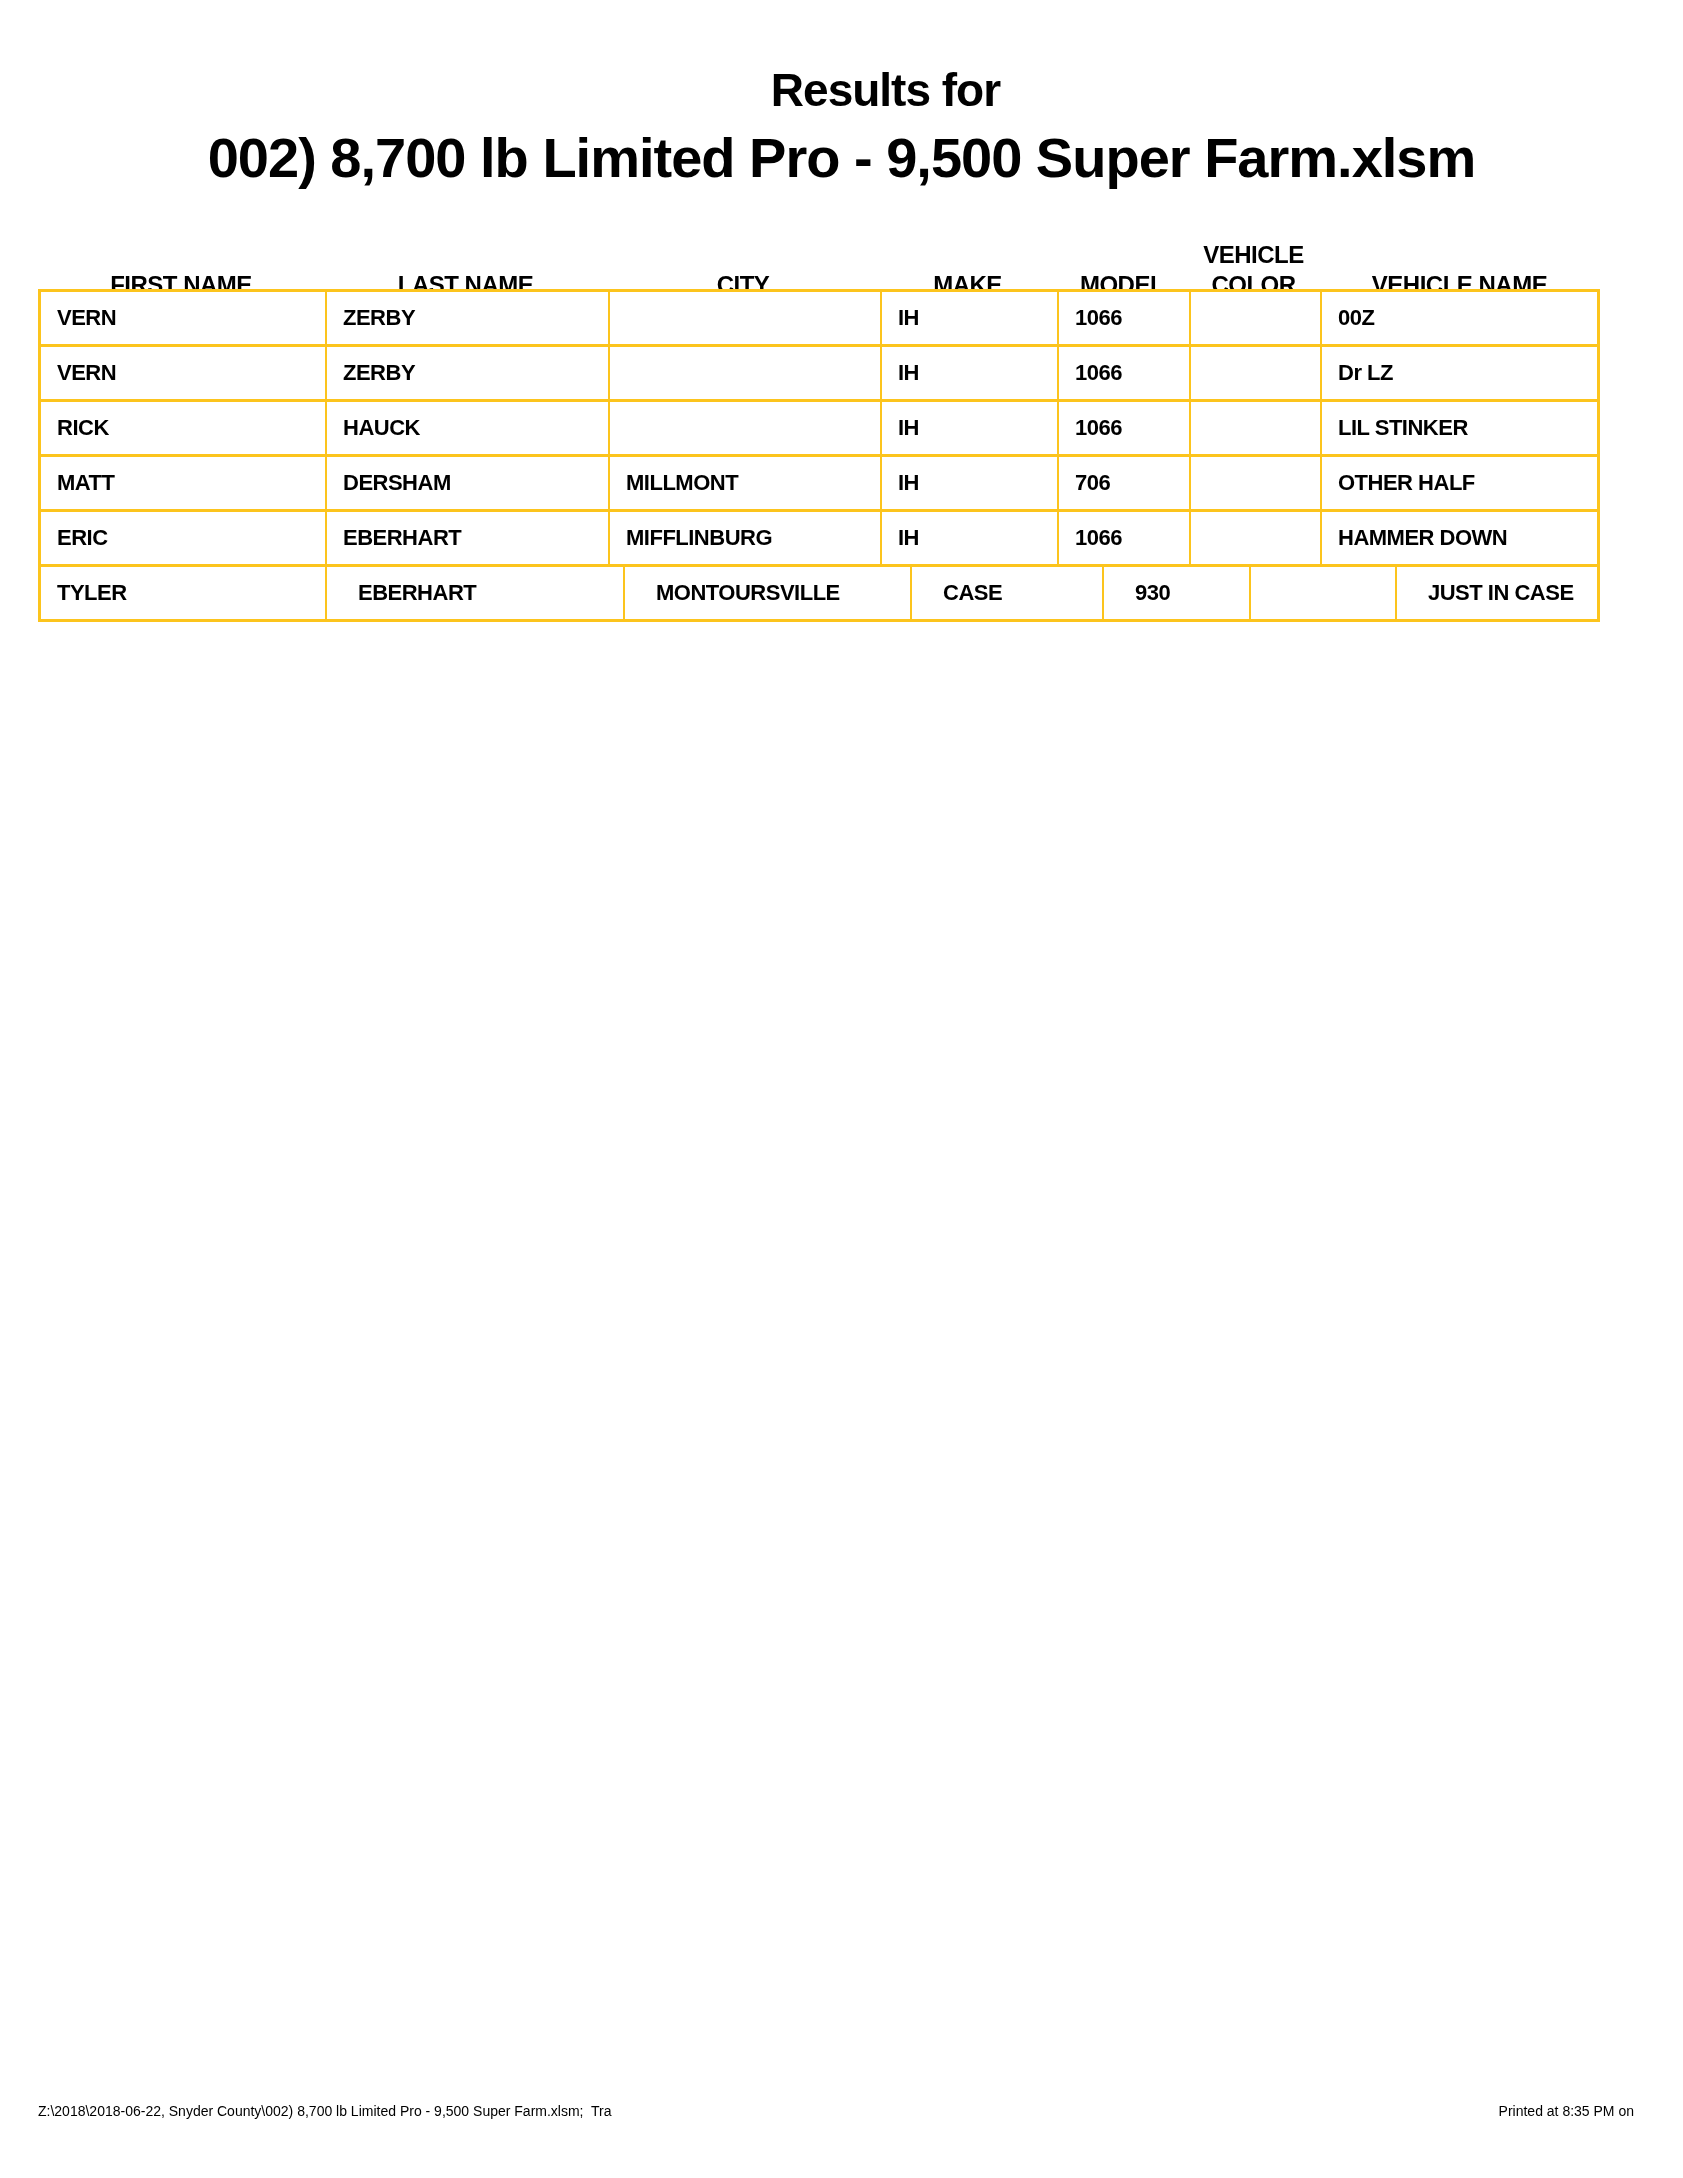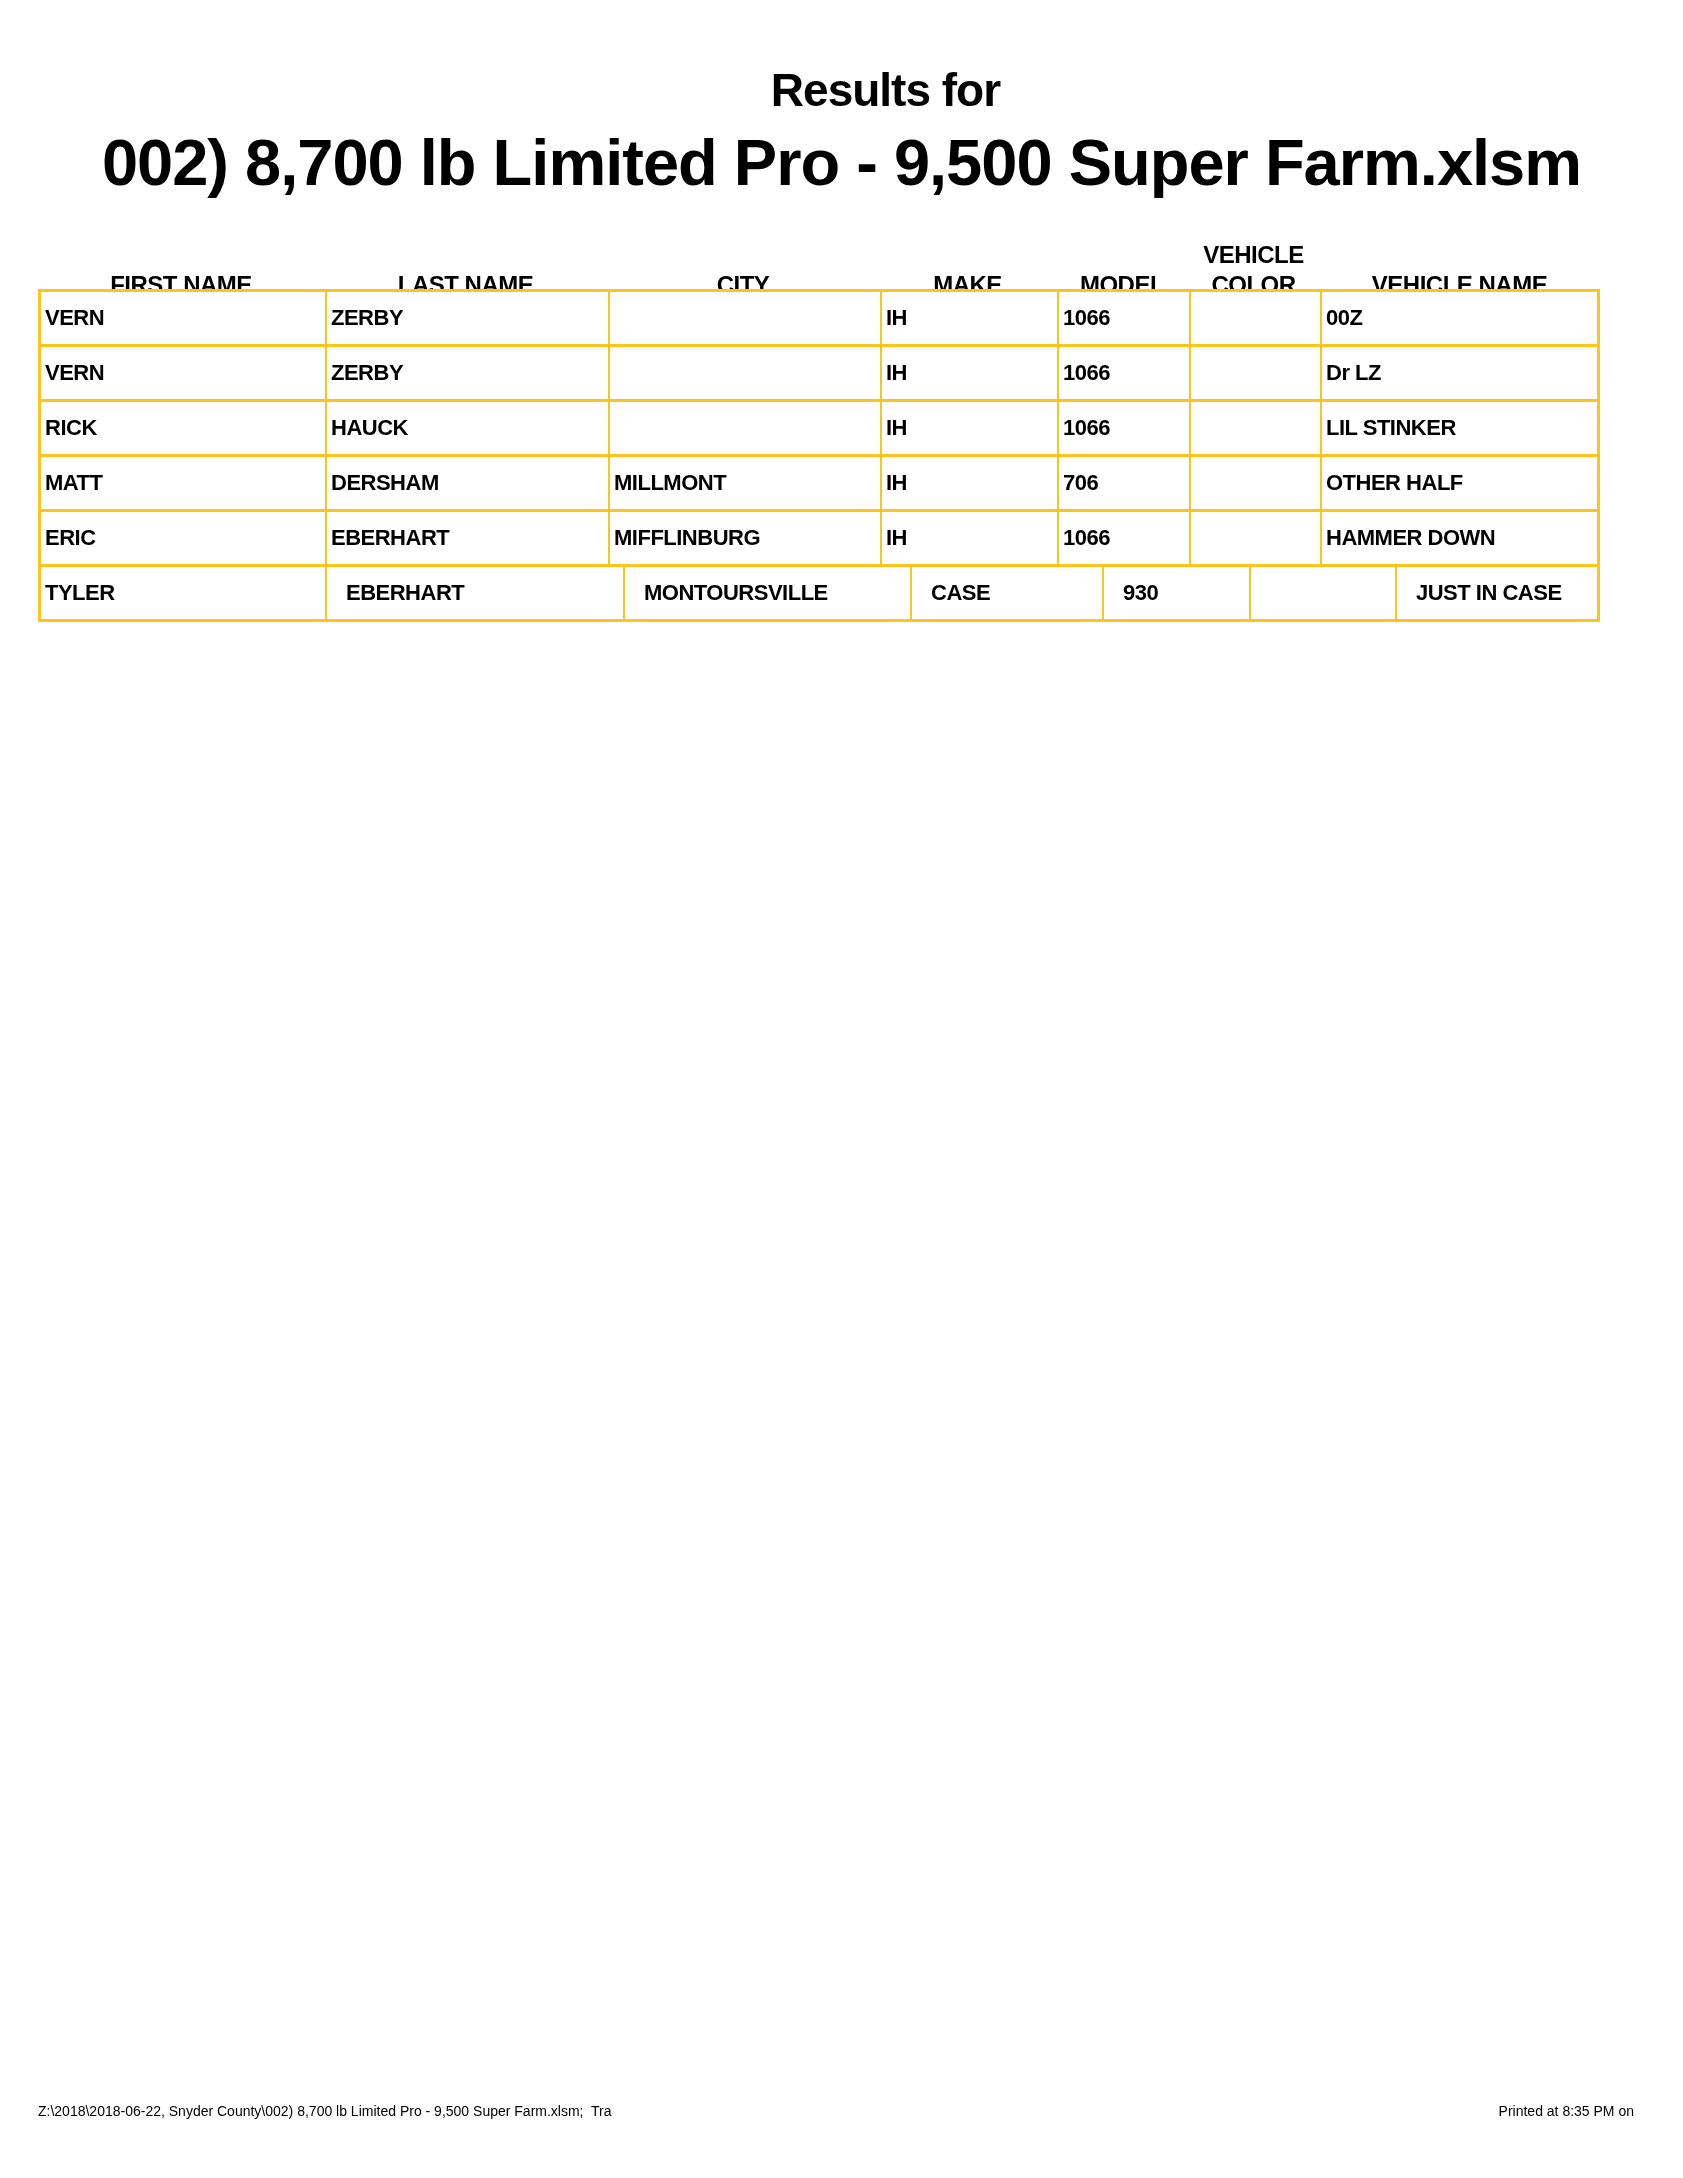--- a/index.html
+++ b/index.html
@@ -12,21 +12,21 @@
     color:#000000;
     overflow:hidden;
   }
   .title1 {
     position:absolute; top:65px; left:0; width:100%;
     text-align:center; font-size:46px; font-weight:700;
     letter-spacing:-1px; line-height:1.1;margin-left:44px;
   }
   .title2 {
     position:absolute; top:127px; left:0; width:100%;
-    text-align:center; font-size:65px; font-weight:700;
+    text-align:center; font-size:56px; font-weight:700;
     letter-spacing:-1px; line-height:1.1;
   }
   .header-row {
     position:absolute; left:38px; top:201px; width:1562px; height:63px;
     display:flex; align-items:flex-end;margin-top:36px;
   }
   .hcell {
     text-align:center; font-weight:700; font-size:24px; line-height:1.25;
     letter-spacing:-0.5px;
     padding:0 4px;
@@ -38,21 +38,21 @@
     background:#ffffff;
   }
   .trow {
     display:flex; flex:1;
     border-bottom:3px solid #FCC41D;
   }
   .trow:last-child { border-bottom:none;gap:15px; }
   .tcell {
     border-right:2px solid #FCC41D;
     display:flex; align-items:center;
-    padding-left:4px;
+    padding-left:16px;
     font-weight:700; font-size:22px;
     letter-spacing:-0.5px;
     overflow:hidden; white-space:nowrap;
   }
   .tcell:last-child { border-right:none; }
   .col-0 { width:286px; }
   .col-1 { width:283px; }
   .col-2 { width:272px; }
   .col-3 { width:177px; }
   .col-4 { width:132px; }

